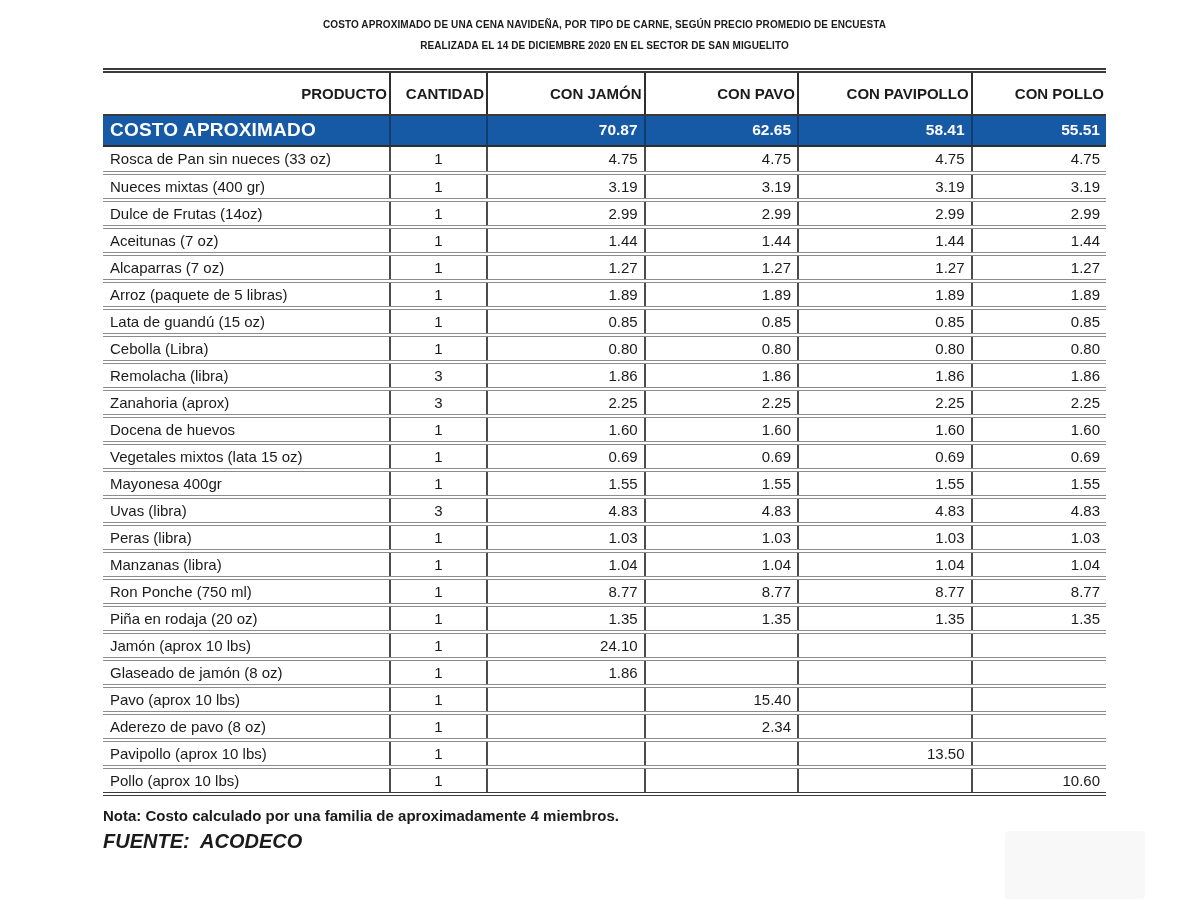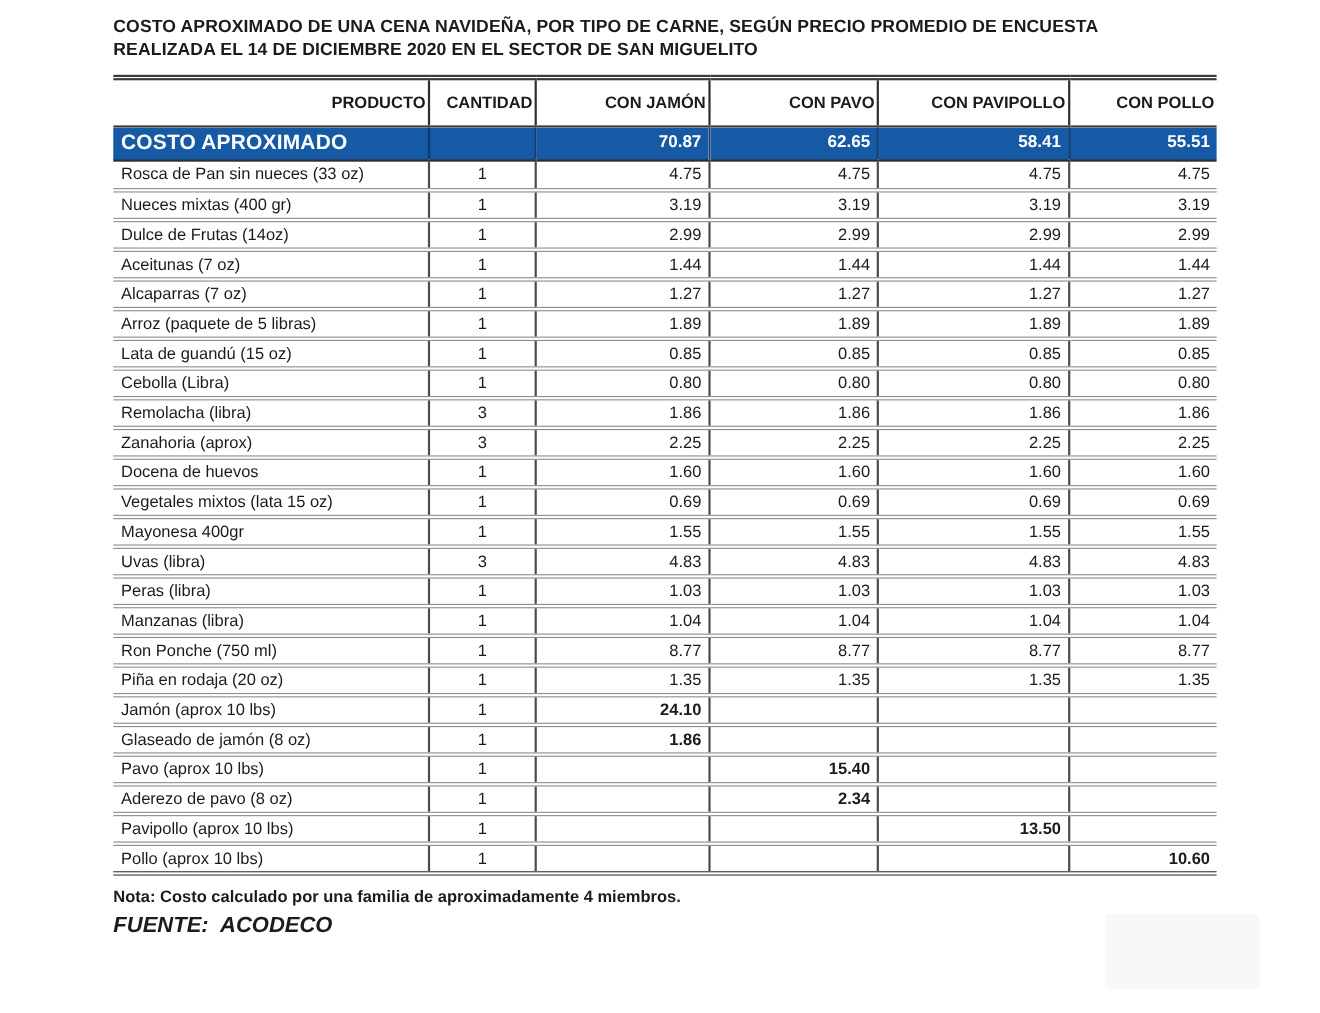--- a/index.html
+++ b/index.html
@@ -12,21 +12,21 @@
   *{box-sizing:border-box;}
   html,body{margin:0;padding:0;}
   body{
     width:1200px;height:921px;position:relative;overflow:hidden;
     background:#ffffff;
     font-family:"Liberation Sans","DejaVu Sans",sans-serif;
     color:var(--ink);
   }
   .page{position:absolute;left:103px;top:14px;width:1003px;}
   .title{
-    text-align:left;font-weight:700;font-size:16px;line-height:21px;
+    text-align:center;font-weight:700;font-size:10px;line-height:21px;
     color:var(--ink);letter-spacing:.1px;margin-bottom:12px;
   }
   table.cost-table{
     width:100%;border-collapse:collapse;table-layout:fixed;
   }
   thead th{
     font-weight:700;font-size:15px;text-align:right;height:44px;
     border-top:5px double var(--border-dark);
     border-bottom:2px solid var(--border-dark);
     padding:0 2px;overflow:hidden;white-space:nowrap;
@@ -37,21 +37,21 @@
   thead th + th{border-left-color:#2e2e2e;}
   tbody td{
     font-size:15px;height:27px;padding:0;
     border-bottom:4px double var(--border-light);
     overflow:hidden;white-space:nowrap;
   }
   tbody tr:last-child td{border-bottom:4px double var(--border-dark);}
   .col-product{text-align:left;padding-left:7px;}
   .col-qty{text-align:center;}
   .col-num{text-align:right;padding-right:6px;}
-  .bold-price{font-weight:700;padding-left:40px;}
+  .bold-price{font-weight:400;padding-left:40px;}
   tr.summary-row td{
     background:var(--summary-blue);color:#ffffff;font-weight:700;
     height:31px;font-size:15.5px;
     border-bottom:2px solid #2e2e2e;
   }
   tr.summary-row td + td{border-left-color:#123c70;}
   tr.summary-row .col-product{letter-spacing:.2px;font-size:19px;}
   .note{font-weight:700;font-size:15px;margin-top:11px;white-space:pre-wrap;}
   .source{font-weight:700;font-style:italic;font-size:20px;margin-top:6px;white-space:pre-wrap;}
   .scan-artifact{

